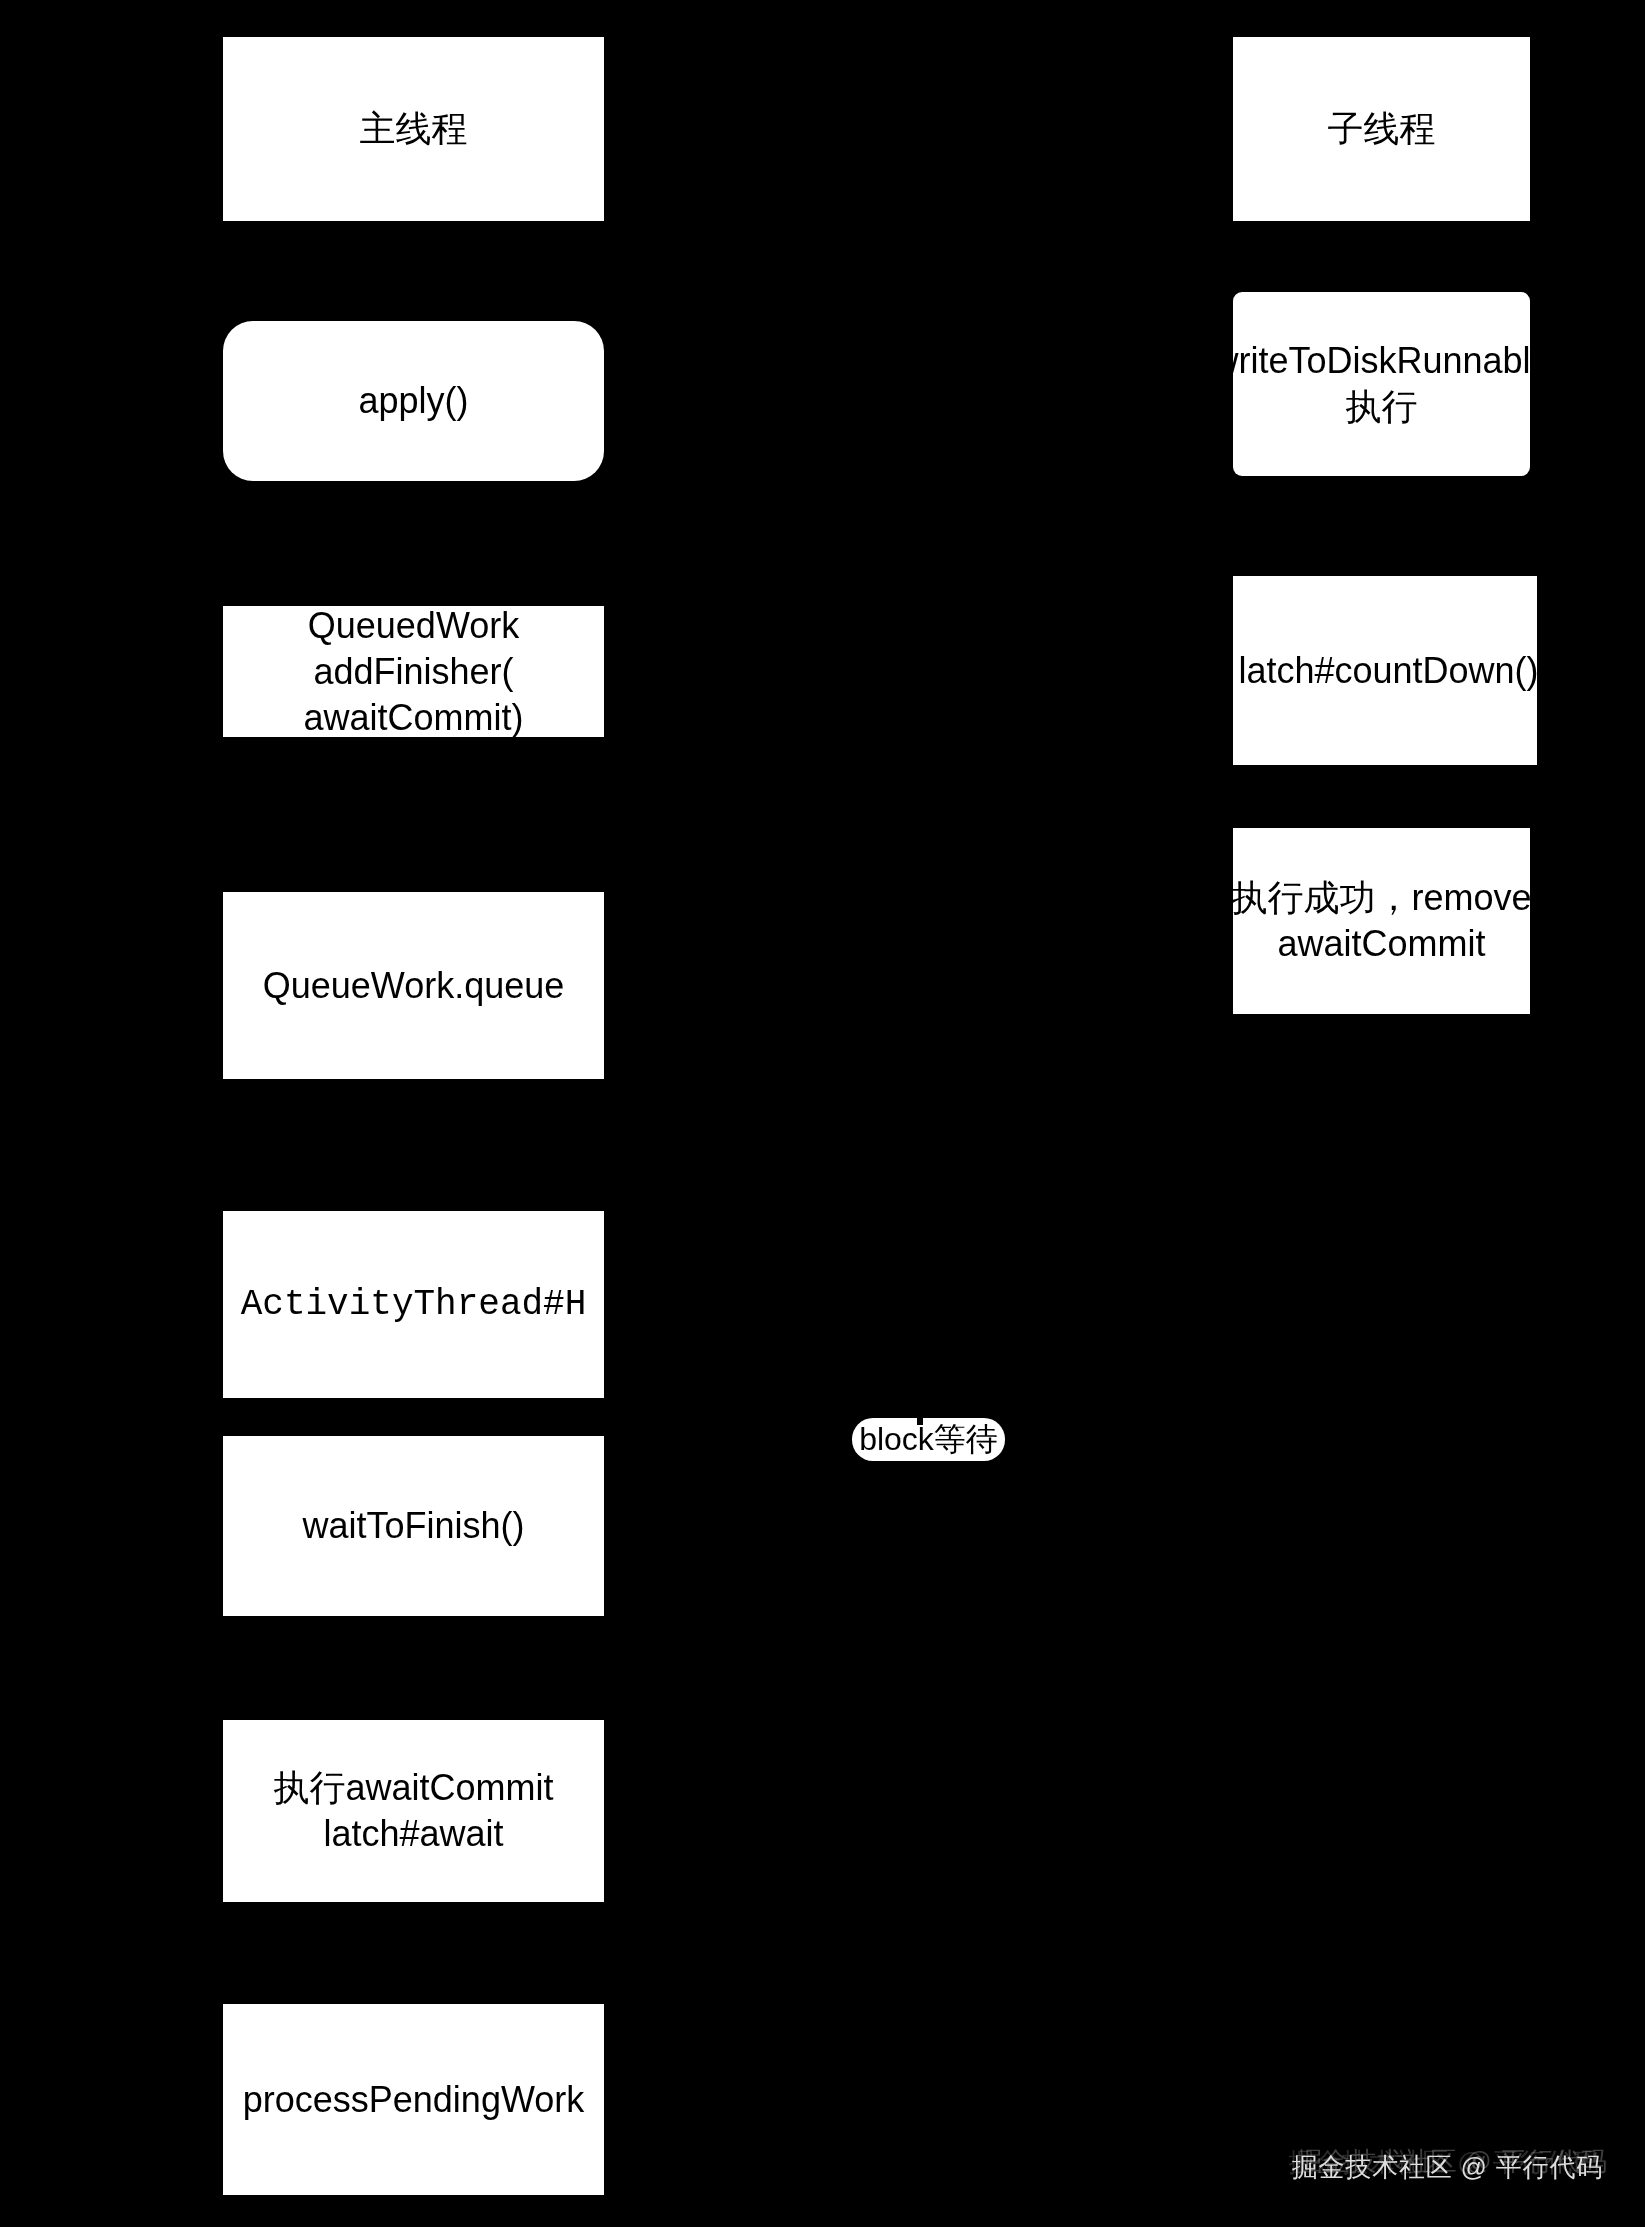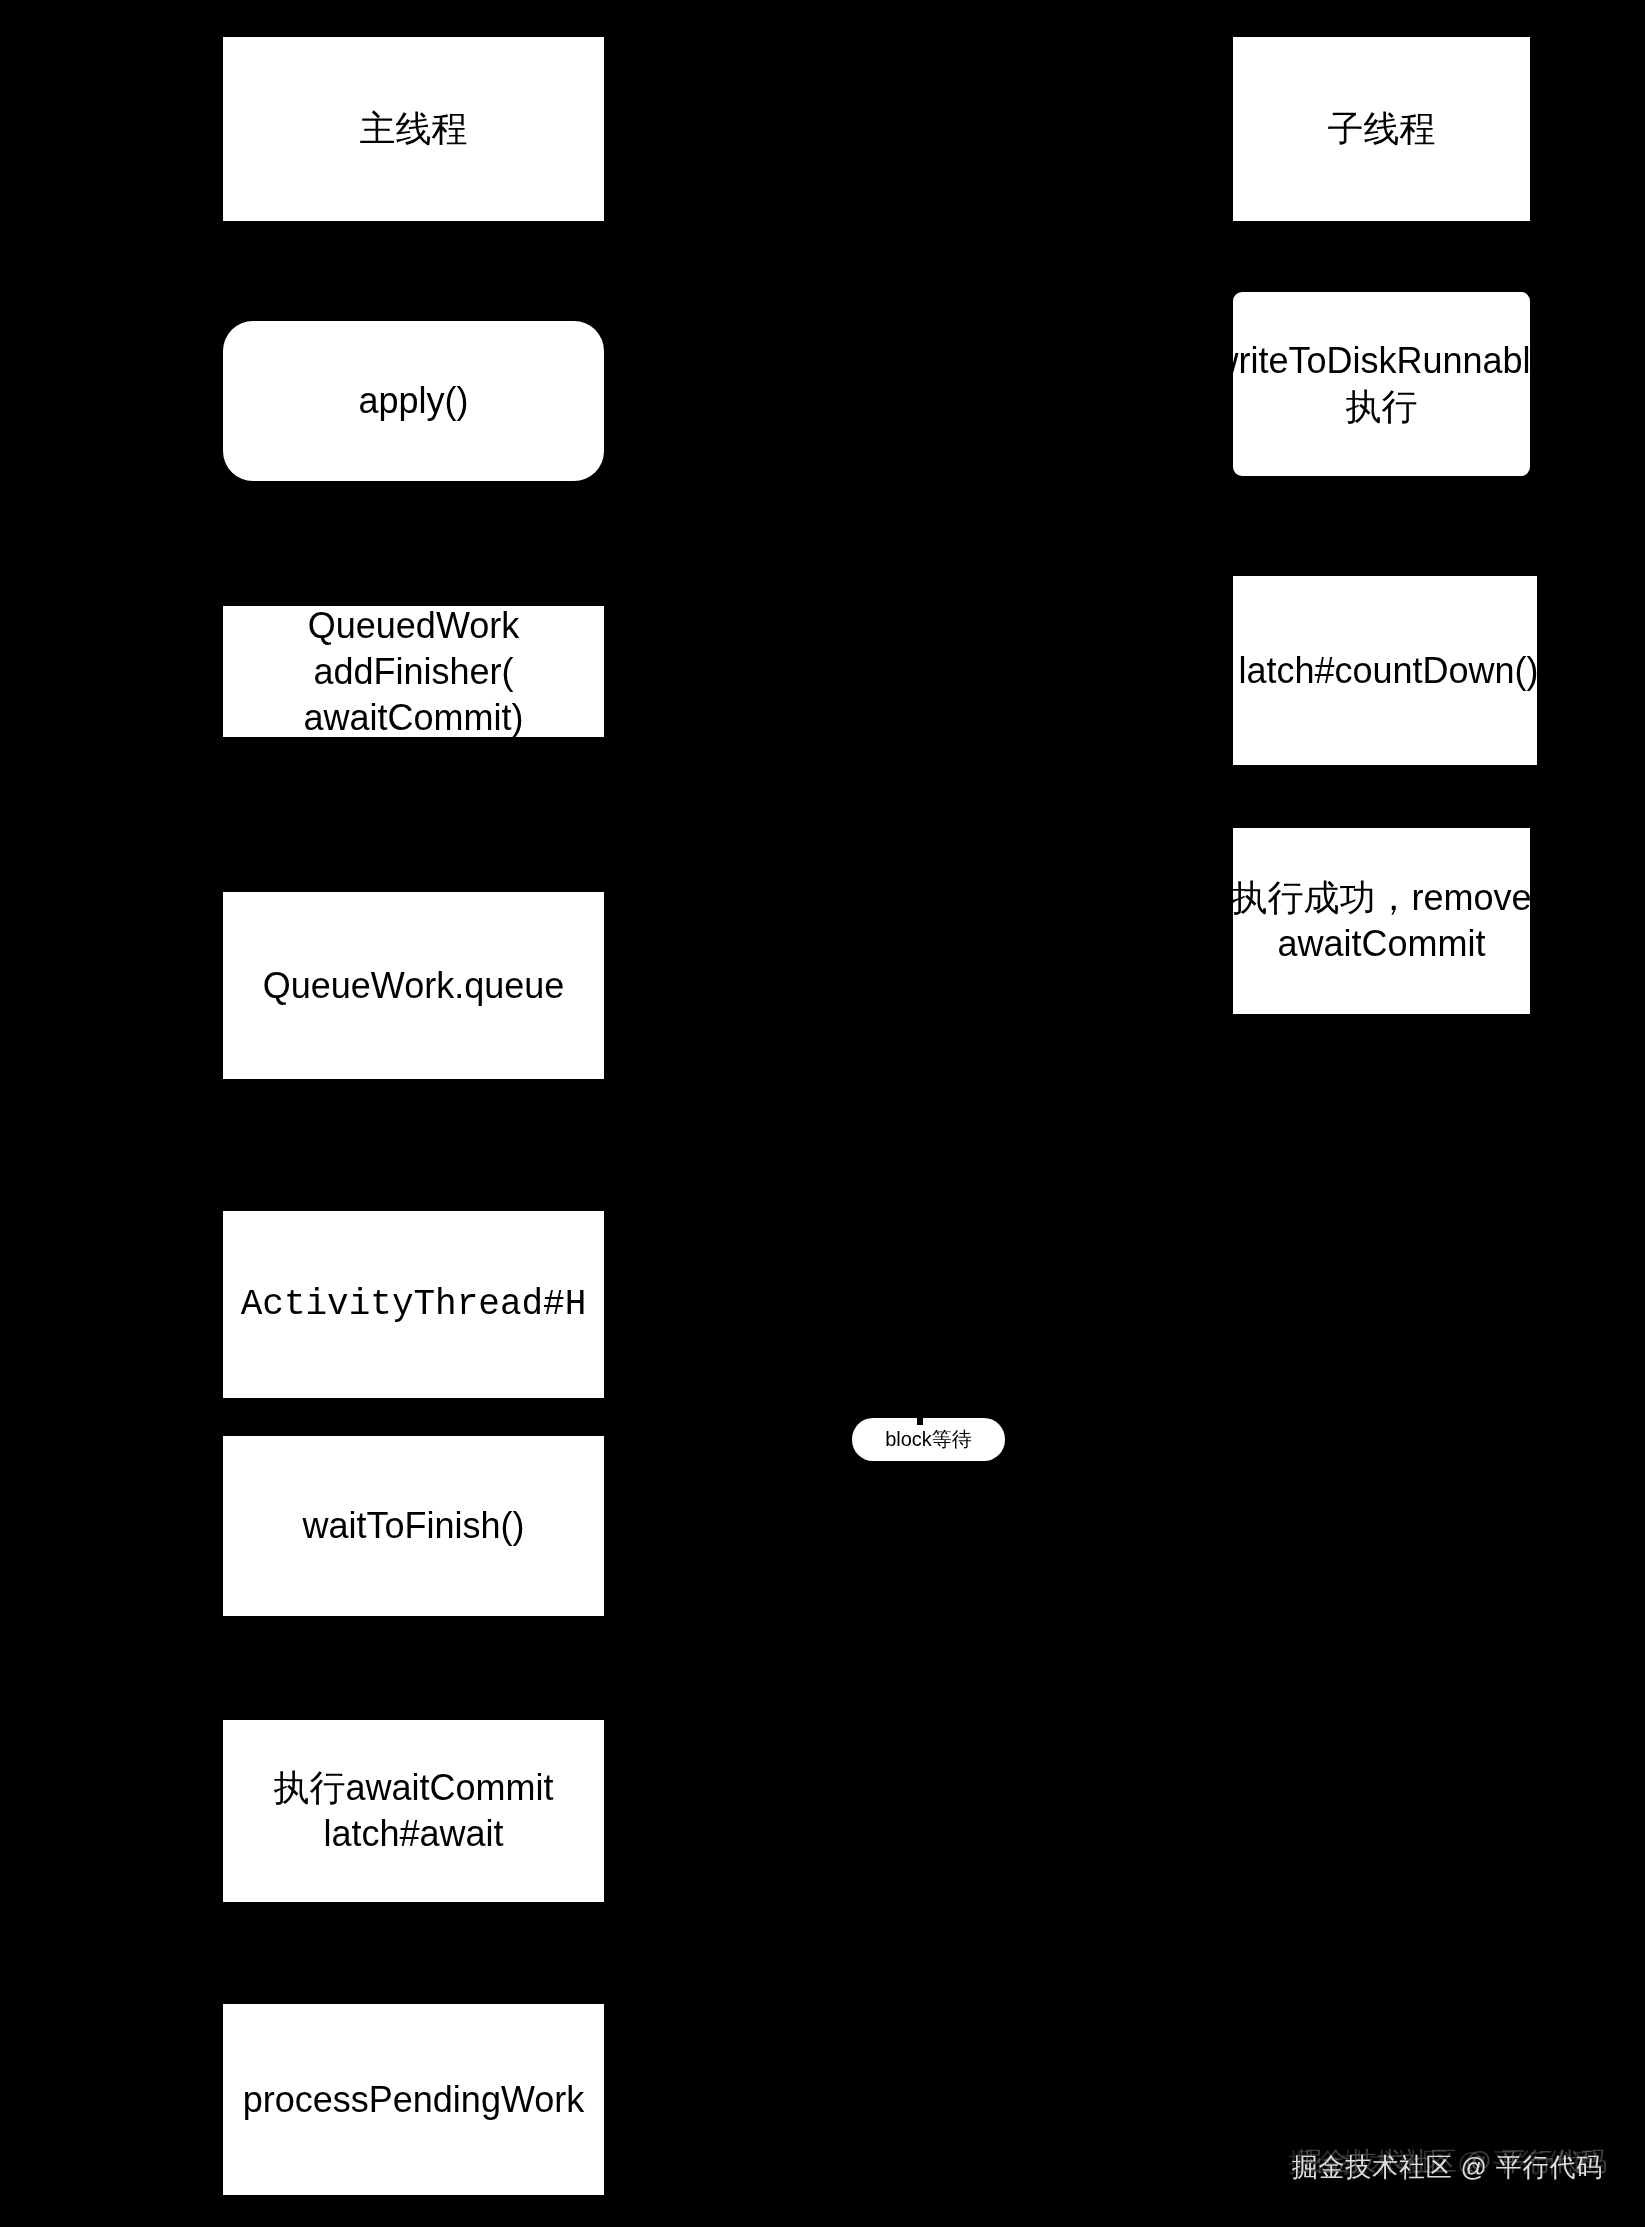--- a/index.html
+++ b/index.html
@@ -46,21 +46,21 @@
   .line { display: block; white-space: nowrap; }
 
   #block-label {
     position: absolute;
     left: 852px;
     top: 1418px;
     width: 153px;
     height: 43px;
     background: #ffffff;
     color: #000000;
-    font-size: 20px;
+    font-size: 32px;
     display: flex;
     align-items: center;
     justify-content: center;
     white-space: nowrap;
     border-radius: 21px;
   }
   #block-label .tick {
     position: absolute;
     left: 65px;
     top: 0;

